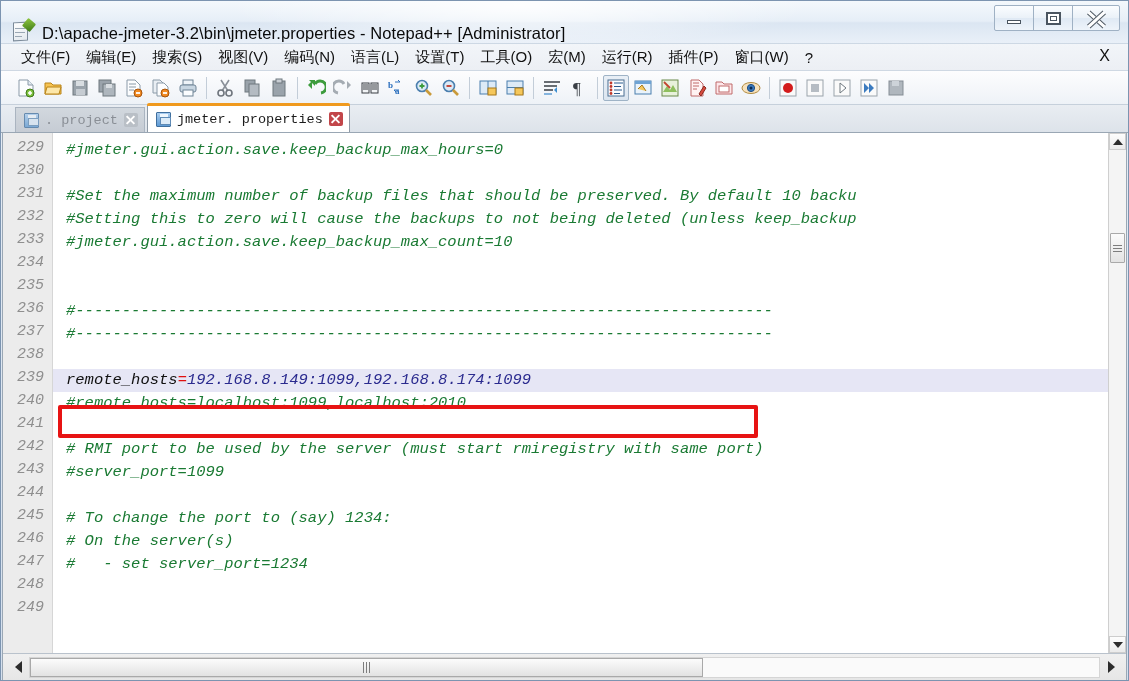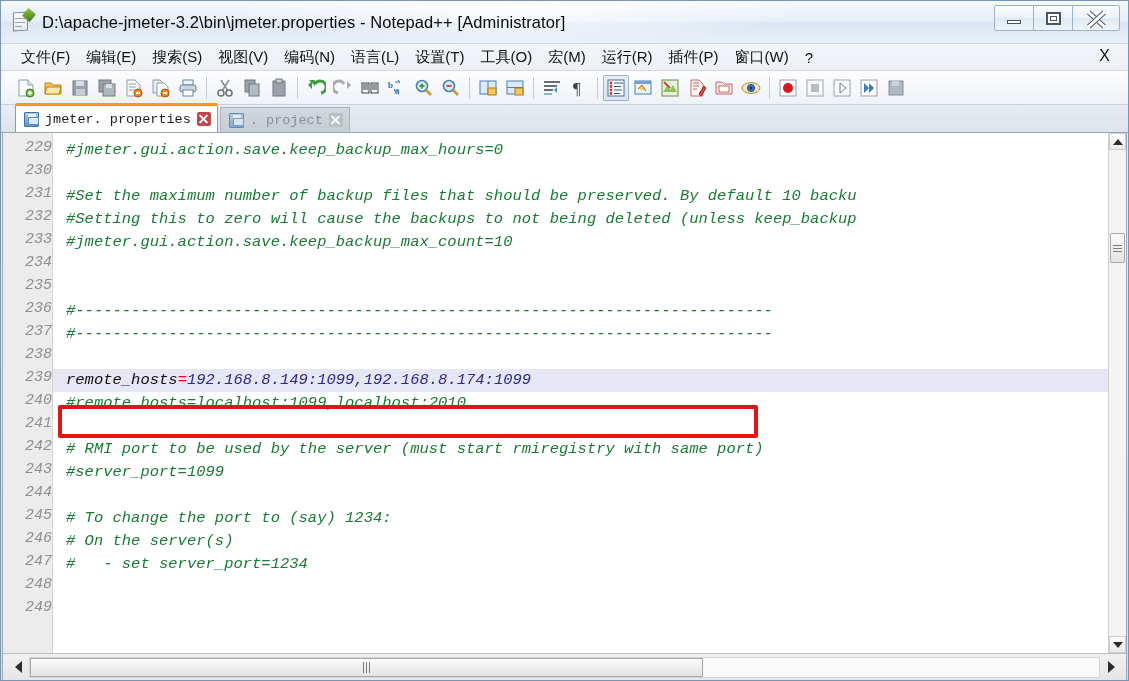--- a/index.html
+++ b/index.html
@@ -13,21 +13,21 @@
     width: 1129px; height: 681px;
     position: relative;
     background: linear-gradient(180deg,#e8eef6 0%, #dde6f1 55%, #d4dfed 100%);
     border: 1px solid #7c94b0;
     display: flex; flex-direction: column;
   }
 
   
   .titlebar {
     height: 42px; flex: 0 0 42px;
-    display: flex; align-items: center;
+    display: flex; align-items: flex-end;
     padding-left: 10px;
     position: relative;
     background:
       radial-gradient(ellipse 420px 60px at 46% 10%, rgba(255,255,255,0.85), rgba(255,255,255,0) 70%),
       linear-gradient(180deg,#f4f8fc 0%, #e6eef7 48%, #dbe6f2 52%, #e9f0f8 100%);
   }
   .title-icon {
     width: 22px; height: 22px; flex:0 0 22px;
     margin-right: 9px;
     position: relative;
@@ -189,20 +189,21 @@
   }
   .gutter {
     flex: 0 0 50px;
     background:#ececec;
     border-right: 1px solid #d6d6d6;
     font-family: "Liberation Mono", monospace;
     font-size: 15px;
     font-style: italic;
     color: #8f8f8f;
     text-align: right;
+    padding-right: 8px;
     padding-top: 3px;
     user-select:none;
   }
   .gutter div { height: 23px; line-height: 23px; }
   .code-lines {
     flex: 1 1 auto;
     position: relative;
     padding-top: 6px;
     overflow: hidden;
     white-space: nowrap;
@@ -567,28 +568,28 @@
     </div>
     <div class="tb">
       <svg width="20" height="20" viewBox="0 0 20 20">
         <rect x="3" y="3" width="14" height="14" fill="#b0b7be" stroke="#858d95"></rect>
         <rect x="6" y="3" width="7" height="5" fill="#cdd3d9"></rect>
       </svg>
     </div>
   </div>
 
   <div class="tabbar">
+    <div class="tab inactive-icon">
+      <span class="tab-save"></span>
+      <span>. project</span>
+      <span class="tab-x"></span>
+    </div>
     <div class="tab active">
       <span class="tab-save"></span>
       <span>jmeter. properties</span>
-      <span class="tab-x"></span>
-    </div>
-    <div class="tab inactive-icon">
-      <span class="tab-save"></span>
-      <span>. project</span>
       <span class="tab-x"></span>
     </div>
   </div>
 
   <div class="editor-wrap">
     <div class="editor-row">
       <div class="code-area">
 
         <div class="gutter">
           <div>229</div>

